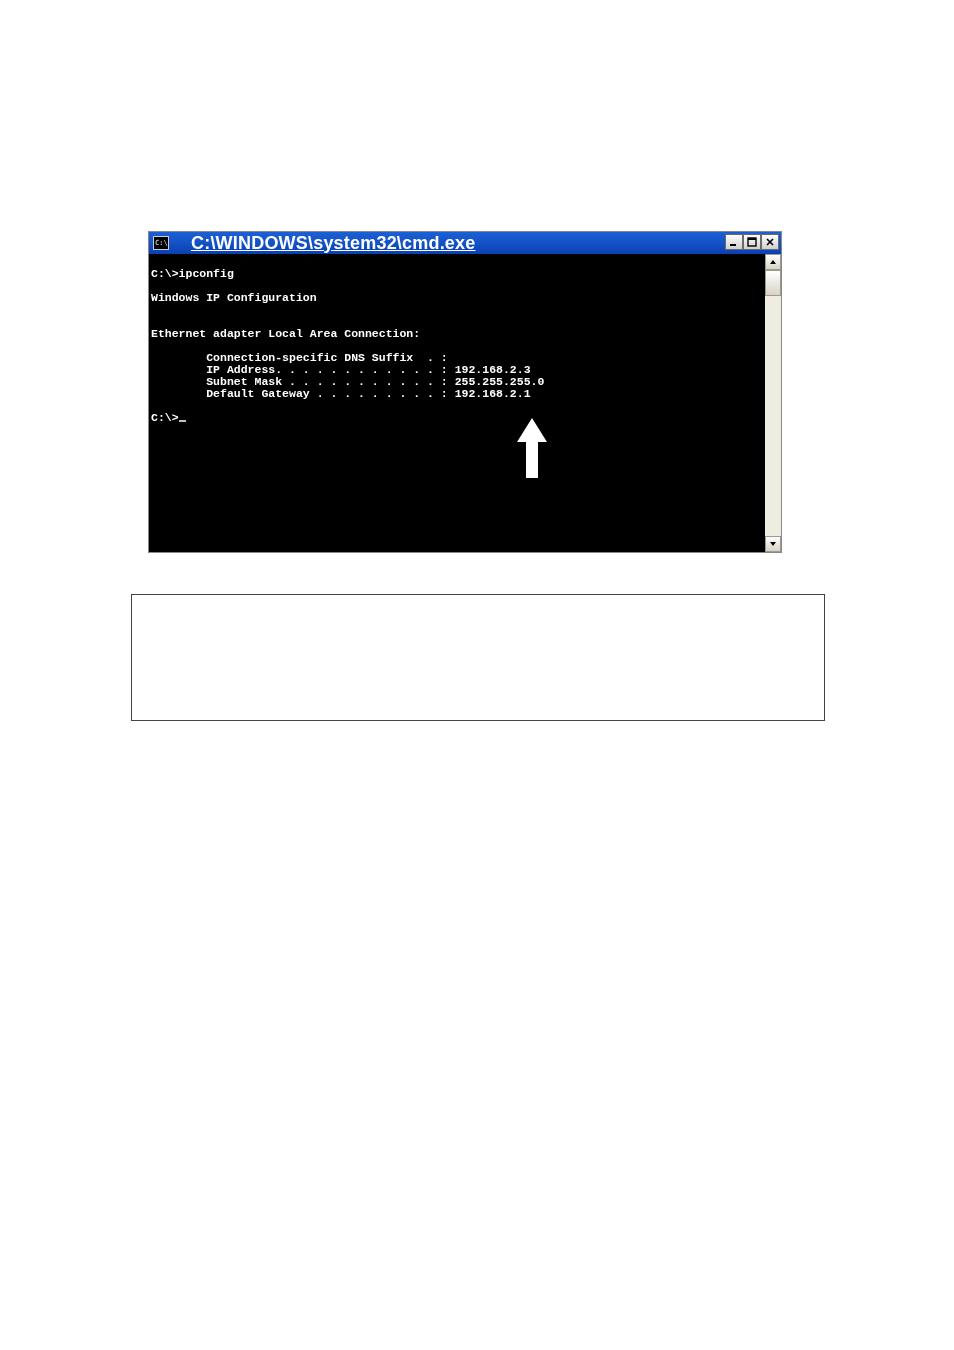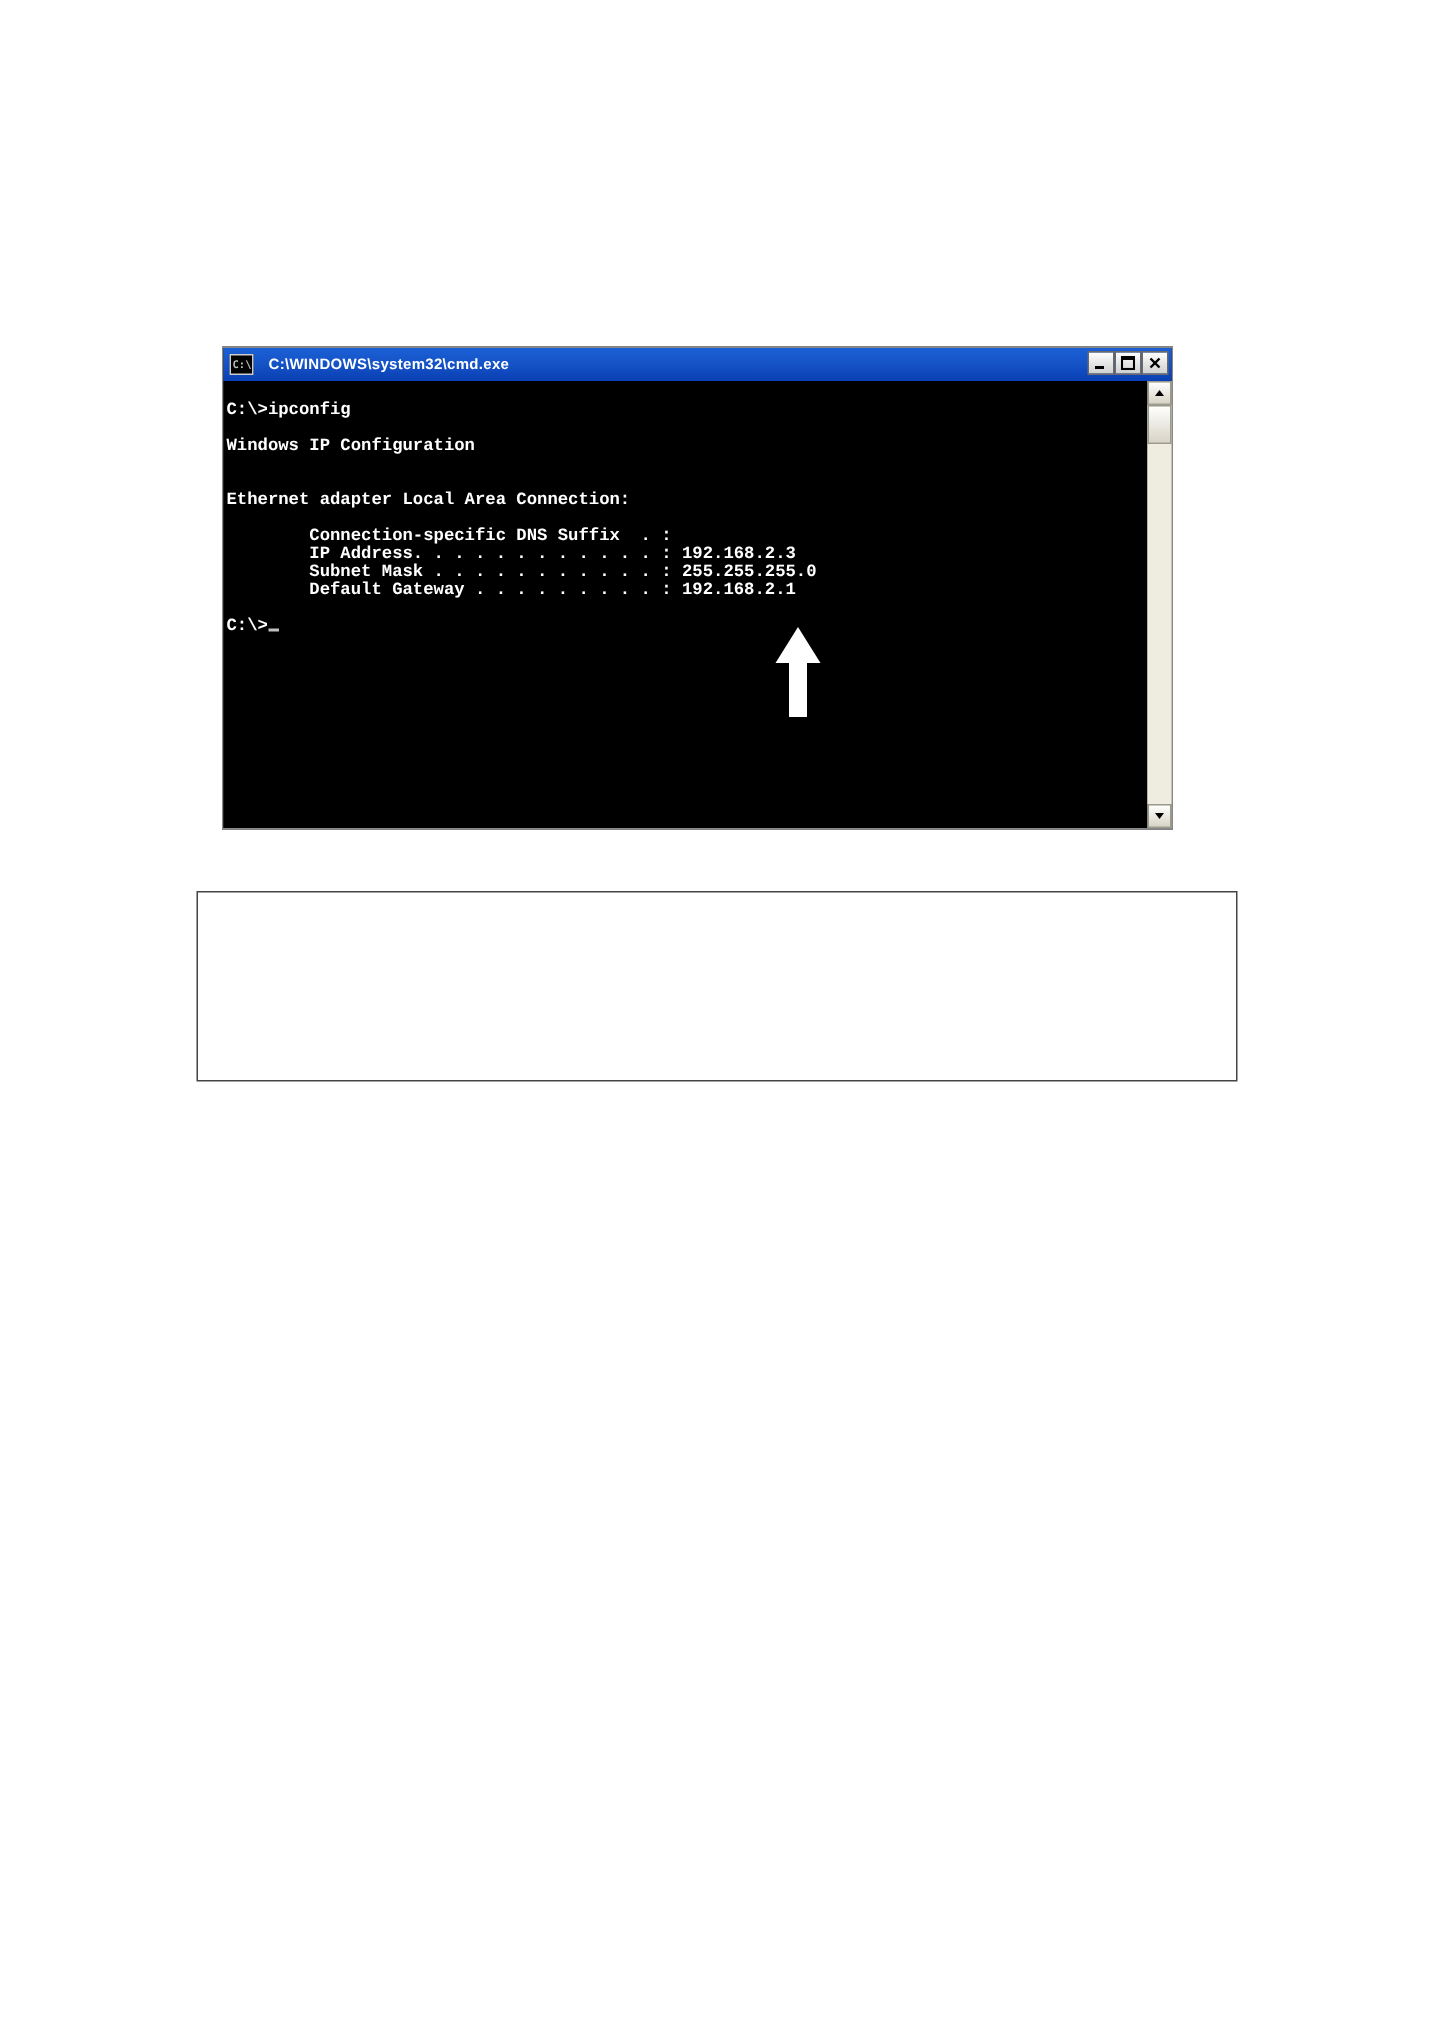--- a/index.html
+++ b/index.html
@@ -47,23 +47,24 @@
   .titlebar .app-icon span {
     color: #bbb;
     font-family: "Lucida Console", monospace;
     font-size: 7px;
     line-height: 7px;
     font-weight: bold;
   }
   .titlebar .title {
     color: #fff;
     font-weight: bold;
-    font-size: 10px;
-    margin-left: 10px;
+    font-size: 18px;
+    margin-left: 22px;
     letter-spacing: 0.2px;
+    text-decoration: underline;
   }
   .window-controls {
     position: absolute;
     right: 2px;
     top: 2px;
     display: flex;
     gap: 0px;
   }
   .win-btn {
     width: 18px;

